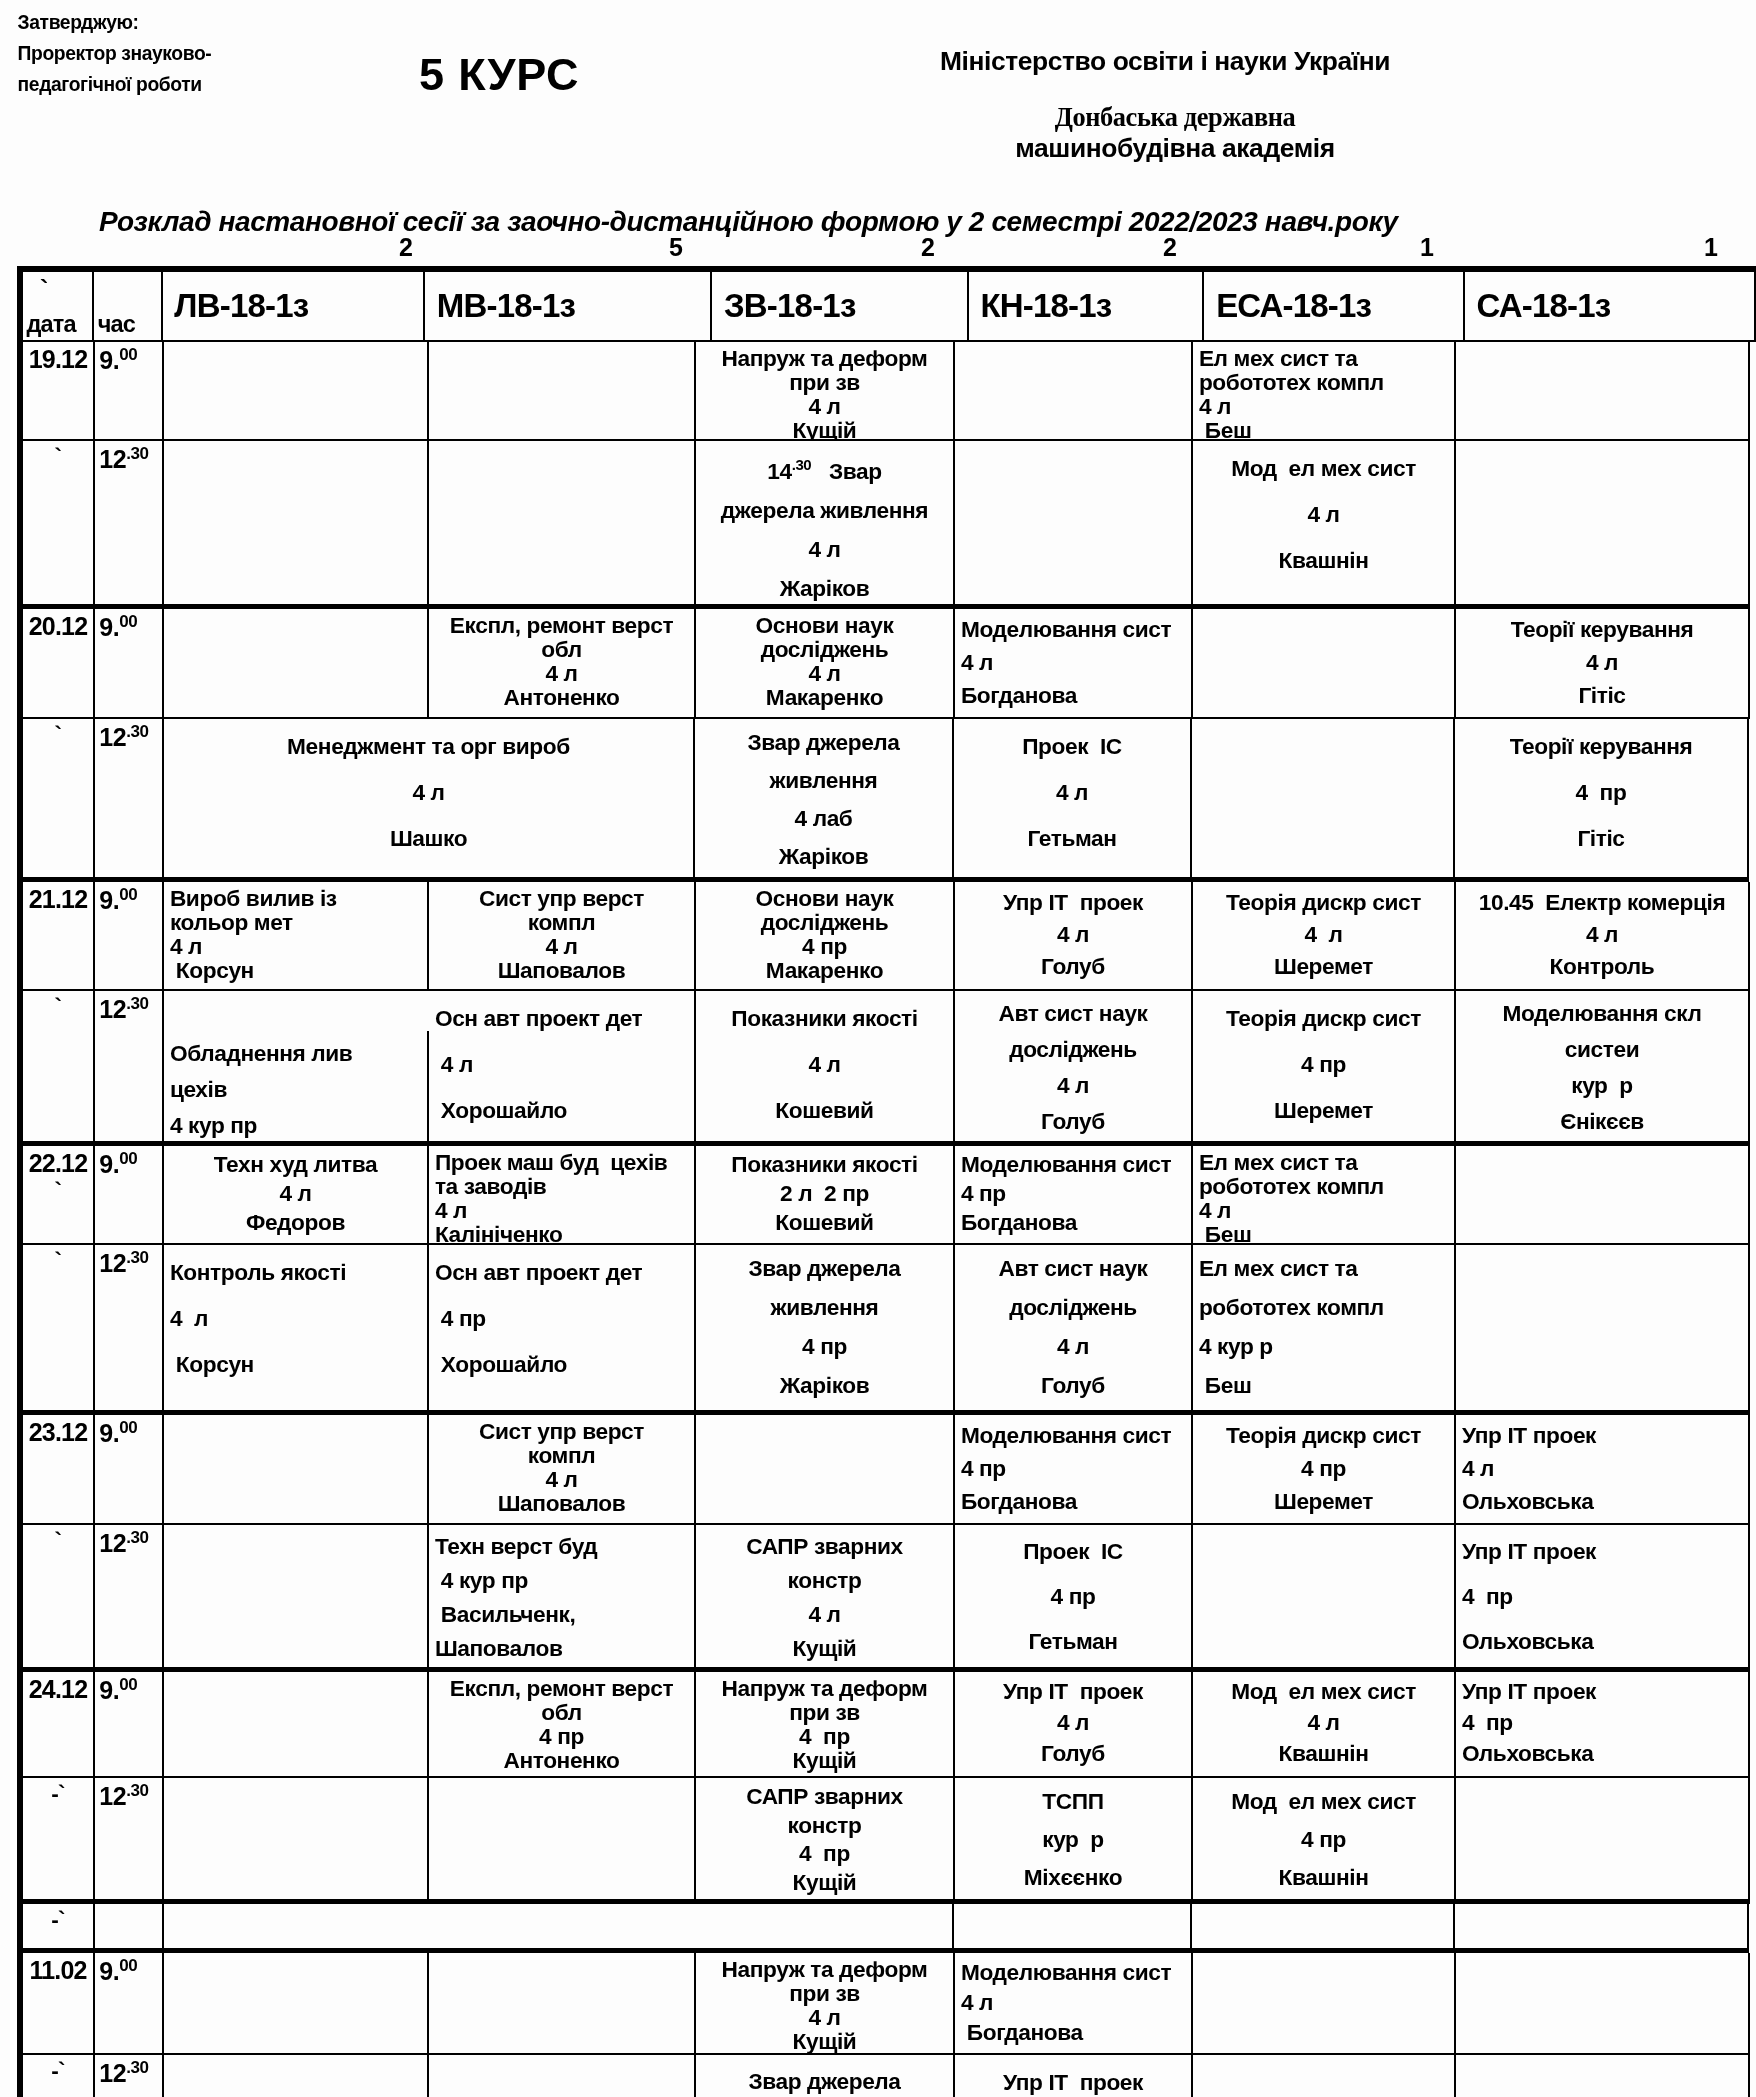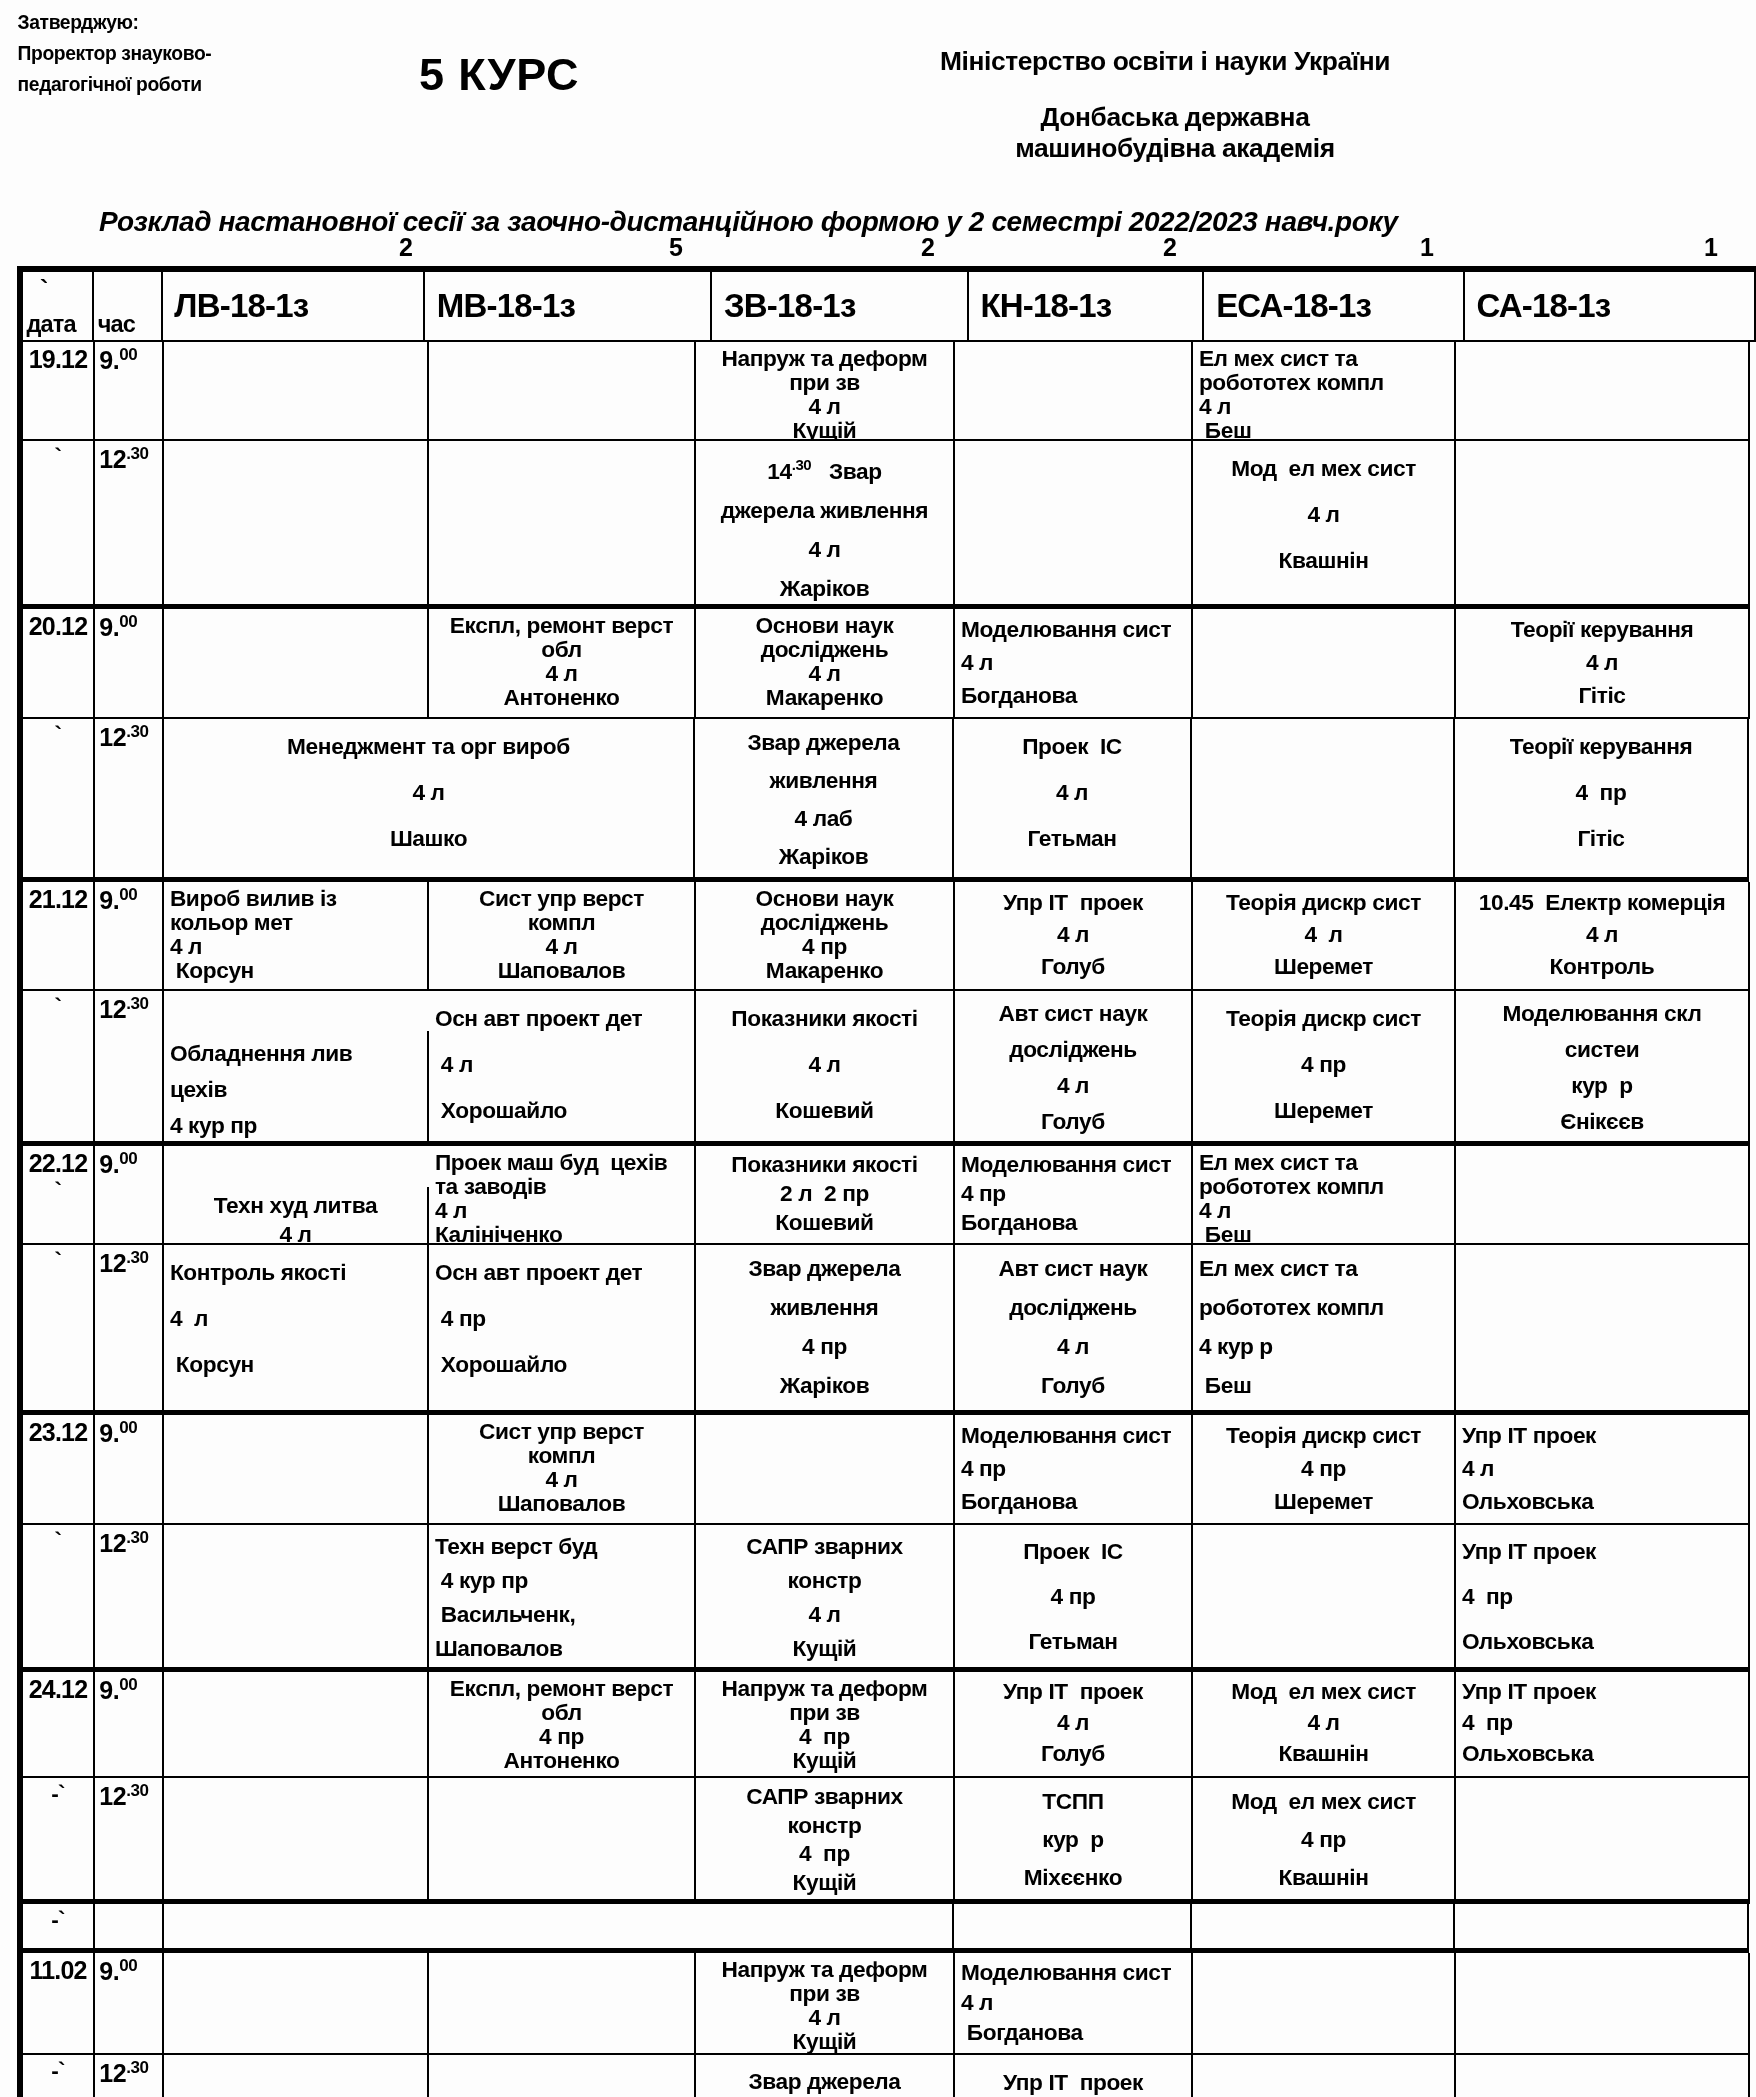--- a/index.html
+++ b/index.html
@@ -5,21 +5,21 @@
   html,body{margin:0;padding:0;background:#ffffff;}
   #page{position:relative;width:1756px;height:2439px;background:#fdfdfd;color:#000;
         font-family:"Liberation Sans","DejaVu Sans",sans-serif;overflow:hidden;}
   .abs{position:absolute;}
   
   #approve{left:17.6px;top:6.7px;font-size:19.3px;font-weight:700;line-height:1.62;letter-spacing:-0.4px;}
   #approve div:first-child{font-weight:700;}
   #course{left:419px;top:49px;font-size:45px;font-weight:700;letter-spacing:0.8px;}
   .ministry{font-size:26.4px;font-weight:700;letter-spacing:-0.4px;white-space:nowrap;}
   #min1{left:940px;top:46px;}
-  #min2{left:1175px;top:102px;transform:translateX(-50%);}
+  #min2{left:1175px;top:102px;transform:translateX(-50%);font-family:Liberation Serif, serif;}
   #min3{left:1175px;top:133px;transform:translateX(-50%);}
   #title{left:99px;top:206px;font-size:28px;font-weight:700;font-style:italic;letter-spacing:-0.4px;white-space:nowrap;}
   .count{position:absolute;top:233px;transform:translateX(-50%);font-size:25px;font-weight:700;}
   
   #timetable{position:absolute;left:17px;top:266px;width:1733px;border-top:6.7px solid #000;border-left:6.3px solid #000;}
   .trow{display:flex;box-sizing:border-box;}
   .cell{box-sizing:border-box;border-right:2.1px solid #000;overflow:hidden;position:relative;}
   .bb-thin{border-bottom:2.1px solid #000;}
   .bb-thick{border-bottom:5.5px solid #000;}
   .hdr-group{display:flex;align-items:center;padding-left:11.7px;font-size:33px;font-weight:700;letter-spacing:-0.8px;}
@@ -257,21 +257,21 @@
           <div class="line">кур&nbsp; р</div>
           <div class="line">Єнікєєв</div>
         </div>
       </div>
       <div class="trow" style="height: 99px;">
         <div class="cell datec bb-thin" style="width: 72px;">
           <div>22.12</div>
           <div class="mark">`</div>
         </div>
         <div class="cell timec bb-thin" style="width: 69px;">9.<sup>00</sup></div>
-        <div class="cell sched al-c bb-thin" style="width: 265px; line-height: 29px; margin-top: 41px;">
+        <div class="cell sched al-c bb-thin" style="width: 265px; line-height: 29px;">
           <div class="line">Техн худ литва</div>
           <div class="line">4 л</div>
           <div class="line">Федоров</div>
         </div>
         <div class="cell sched al-l bb-thin" style="width: 267px; line-height: 24px;">
           <div class="line">Проек маш буд&nbsp; цехів</div>
           <div class="line">та заводів</div>
           <div class="line">4 л</div>
           <div class="line">Калініченко</div>
         </div>

